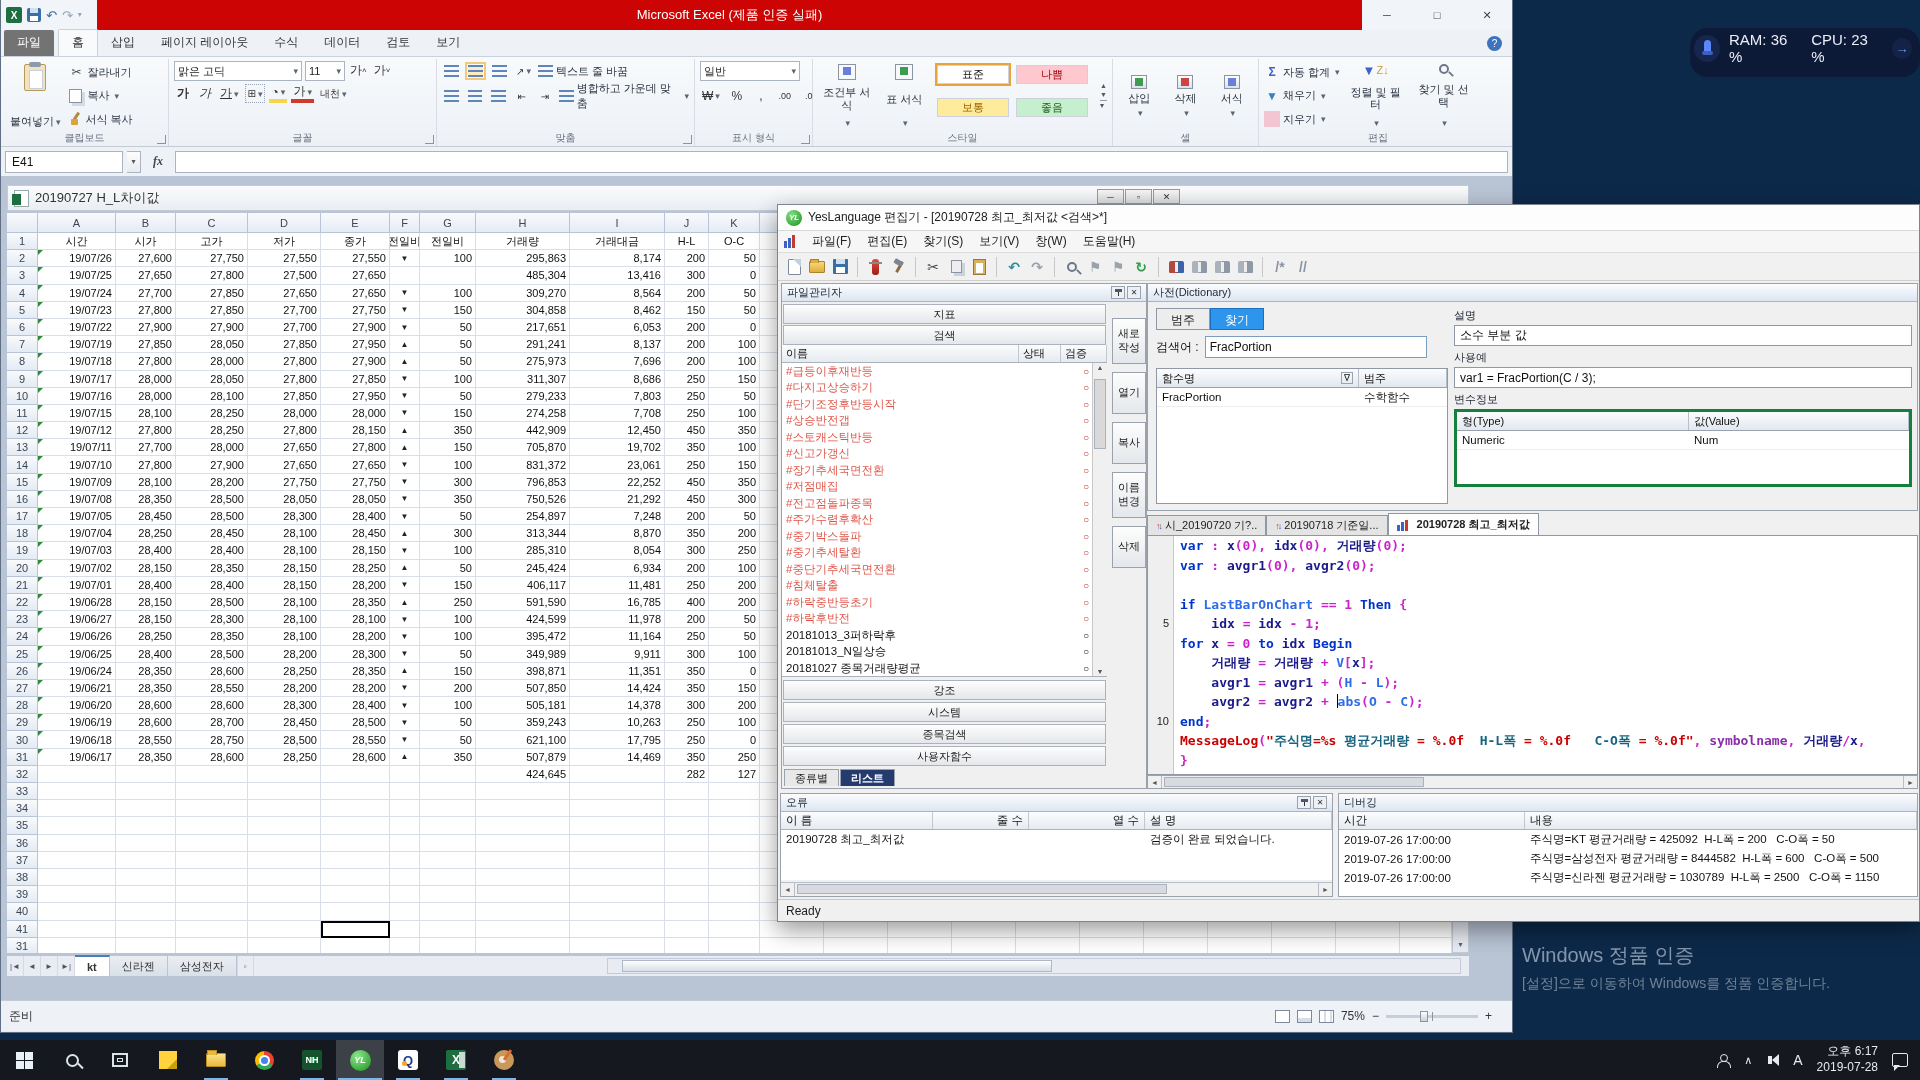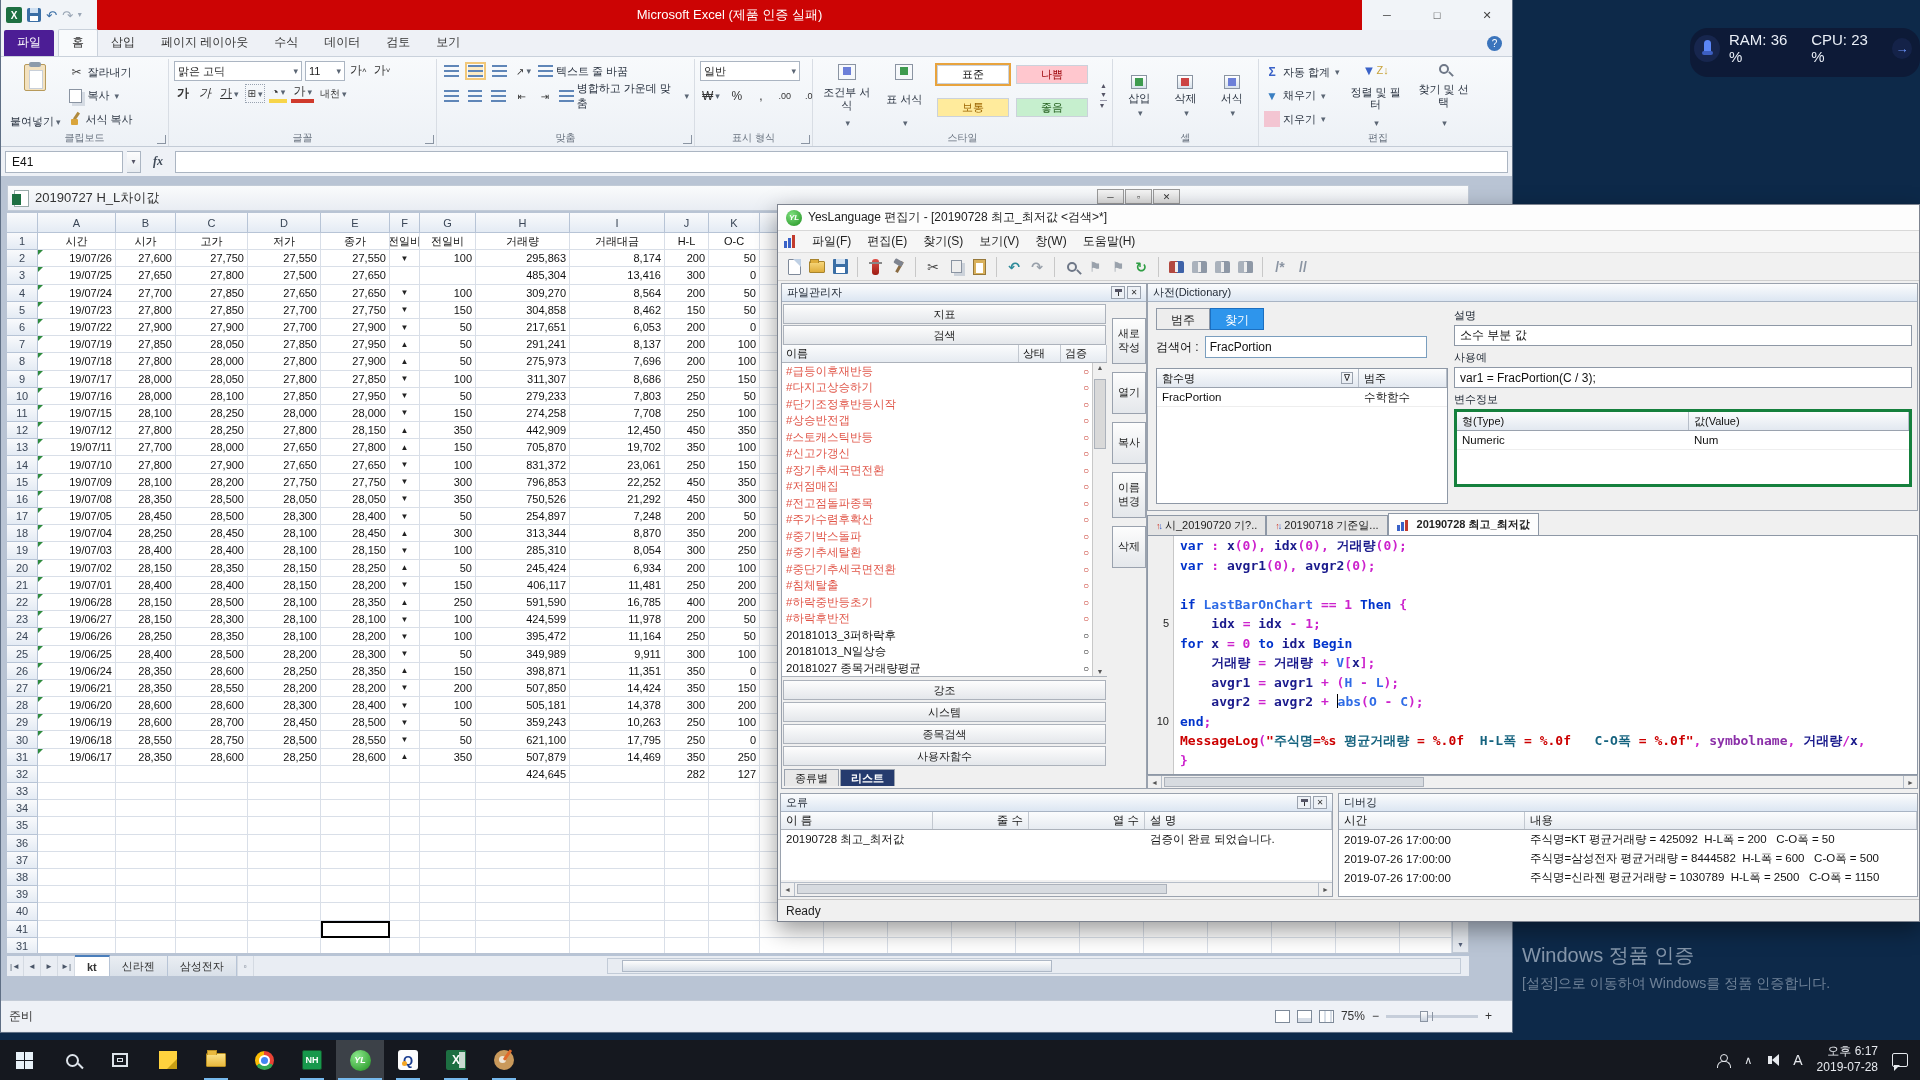--- a/index.html
+++ b/index.html
@@ -22,21 +22,21 @@
 .fl{width:14px;height:14px;background:#3A6EA5;border-radius:2px;position:relative}
 .fl:before{content:"";position:absolute;left:3px;top:0;width:8px;height:5px;background:#CFE0F2}
 .fl:after{content:"";position:absolute;left:3px;bottom:1px;width:8px;height:5px;background:#fff}
 .qg{color:#3A6EA5;font-size:13px;line-height:1}
 .qg.dim{color:#9AA6B5}
 .t-red{flex:1;background:#CC0404;color:#FFF;display:flex;align-items:center;justify-content:center;font-size:13px}
 .wbt{width:150px;background:#F1F4F8;display:flex}
 .wbt>div{flex:1;display:flex;align-items:center;justify-content:center;color:#444;font-size:11px}
 .tabrow{height:27px;background:#EEF1F6;border-bottom:1px solid #C9D1DB;display:flex;align-items:flex-end;padding-left:3px}
 .rtab{padding:4px 13px 5px;font-size:12px;color:#333;white-space:nowrap}
-.rtab.file{background:#4c1d95;color:#fff;margin-right:4px;border-radius:2px 2px 0 0}
+.rtab.file{background:#737373;color:#fff;margin-right:4px;border-radius:2px 2px 0 0}
 .rtab.act{background:#F8FAFC;border:1px solid #C9D1DB;border-bottom:none;border-radius:2px 2px 0 0}
 .rhelp{margin-left:auto;margin-right:10px;margin-bottom:5px;width:15px;height:15px;border-radius:50%;background:#3B74BC;color:#fff;font-size:10px;display:flex;align-items:center;justify-content:center}
 .ribbon{height:90px;background:linear-gradient(#F8FAFC,#EDF1F6);border-bottom:1px solid #C3CBD6;display:flex;padding-top:2px}
 .grp{position:relative;border-right:1px solid #D8DDE4;padding:2px 5px 15px;display:flex;gap:4px}
 .gl{position:absolute;left:0;right:0;bottom:1px;text-align:center;font-size:10px;color:#68727F}
 .dlq{position:absolute;right:2px;bottom:2px;width:9px;height:9px;border-right:1px solid #8A94A2;border-bottom:1px solid #8A94A2}
 .bigb{display:flex;flex-direction:column;align-items:center;justify-content:space-between;padding:3px 4px;font-size:11px;color:#2B3442;text-align:center;line-height:1.15}
 .colstack{display:flex;flex-direction:column;justify-content:space-between;padding:1px 0 2px}
 .sbtn{display:flex;align-items:center;gap:3px;font-size:11px;color:#2B3442;height:20px}
 .mi{display:inline-flex;align-items:center;justify-content:center;width:16px;height:16px;font-size:12px}
@@ -195,21 +195,21 @@
 .tk-search:after{content:"";position:absolute;left:9px;top:9px;width:7px;height:2px;background:#DDE3EA;transform:rotate(45deg)}
 .tk-task{width:16px;height:14px;border:2px solid #DDE3EA;position:relative;background:transparent}
 .tk-task:after{content:"";position:absolute;left:3px;top:3px;right:3px;bottom:3px;border:1px solid #DDE3EA}
 .tk-sticky{width:18px;height:18px;background:#FFD23E;position:relative}
 .tk-sticky:after{content:"";position:absolute;right:0;bottom:0;border:5px solid #C89E13;border-left-color:transparent;border-top-color:transparent}
 .tk-explorer{width:20px;height:14px;background:linear-gradient(#FBE289,#E9B93E);border:1px solid #B98F23;border-radius:1px;position:relative}
 .tk-explorer:before{content:"";position:absolute;left:0;top:-4px;width:8px;height:4px;background:#E9B93E;border:1px solid #B98F23;border-bottom:none}
 .tk-chrome{width:19px;height:19px;border-radius:50%;background:conic-gradient(#EA4335 0 33%,#34A853 33% 66%,#FBBC05 66% 100%);position:relative}
 .tk-chrome:before{content:"";position:absolute;left:4px;top:4px;width:11px;height:11px;background:#fff;border-radius:50%}
 .tk-chrome:after{content:"";position:absolute;left:6px;top:6px;width:7px;height:7px;background:#4285F4;border-radius:50%}
-.tk-nh{width:20px;height:20px;background:#17984C;border-radius:2px;color:#fff;font-size:9px;font-weight:bold;display:flex;align-items:center;justify-content:center;border:1px solid #14532d}
+.tk-nh{width:20px;height:20px;background:#17984C;border-radius:2px;color:#fff;font-size:9px;font-weight:bold;display:flex;align-items:center;justify-content:center;border:7px solid #14532d}
 .tk-yl{width:21px;height:21px;border-radius:50%;background:radial-gradient(circle at 35% 30%,#8BE88B,#1E8F1E);color:#fff;font-size:9px;font-weight:bold;font-style:italic;display:flex;align-items:center;justify-content:center}
 .tk-q{width:20px;height:20px;background:#FDFDFD;border-radius:3px;color:#1A3C8F;font-weight:bold;font-size:13px;display:flex;align-items:center;justify-content:center;position:relative}
 .tk-q:after{content:"";position:absolute;left:4px;bottom:4px;width:5px;height:5px;background:#F5A623;border-radius:50%}
 .tk-xl{width:20px;height:20px;background:#1D6F42;border-radius:2px;color:#fff;font-weight:bold;font-size:12px;display:flex;align-items:center;justify-content:center;position:relative}
 .tk-xl:before{content:"";position:absolute;right:1px;top:2px;width:6px;height:16px;background:#E8EFEA;opacity:.85}
 .tk-paint{width:20px;height:20px;border-radius:50%;background:#C9995B;position:relative}
 .tk-paint:before{content:"";position:absolute;left:5px;top:6px;width:7px;height:7px;background:#EFE6D8;border-radius:50%}
 .tk-paint:after{content:"";position:absolute;left:12px;top:-1px;width:3px;height:12px;background:#E06A2B;transform:rotate(35deg);border-radius:1px}
 .tray{margin-left:auto;display:flex;align-items:center;gap:14px;padding-right:12px;color:#E6E9EE}
 .tr-people{width:14px;height:12px;position:relative}

